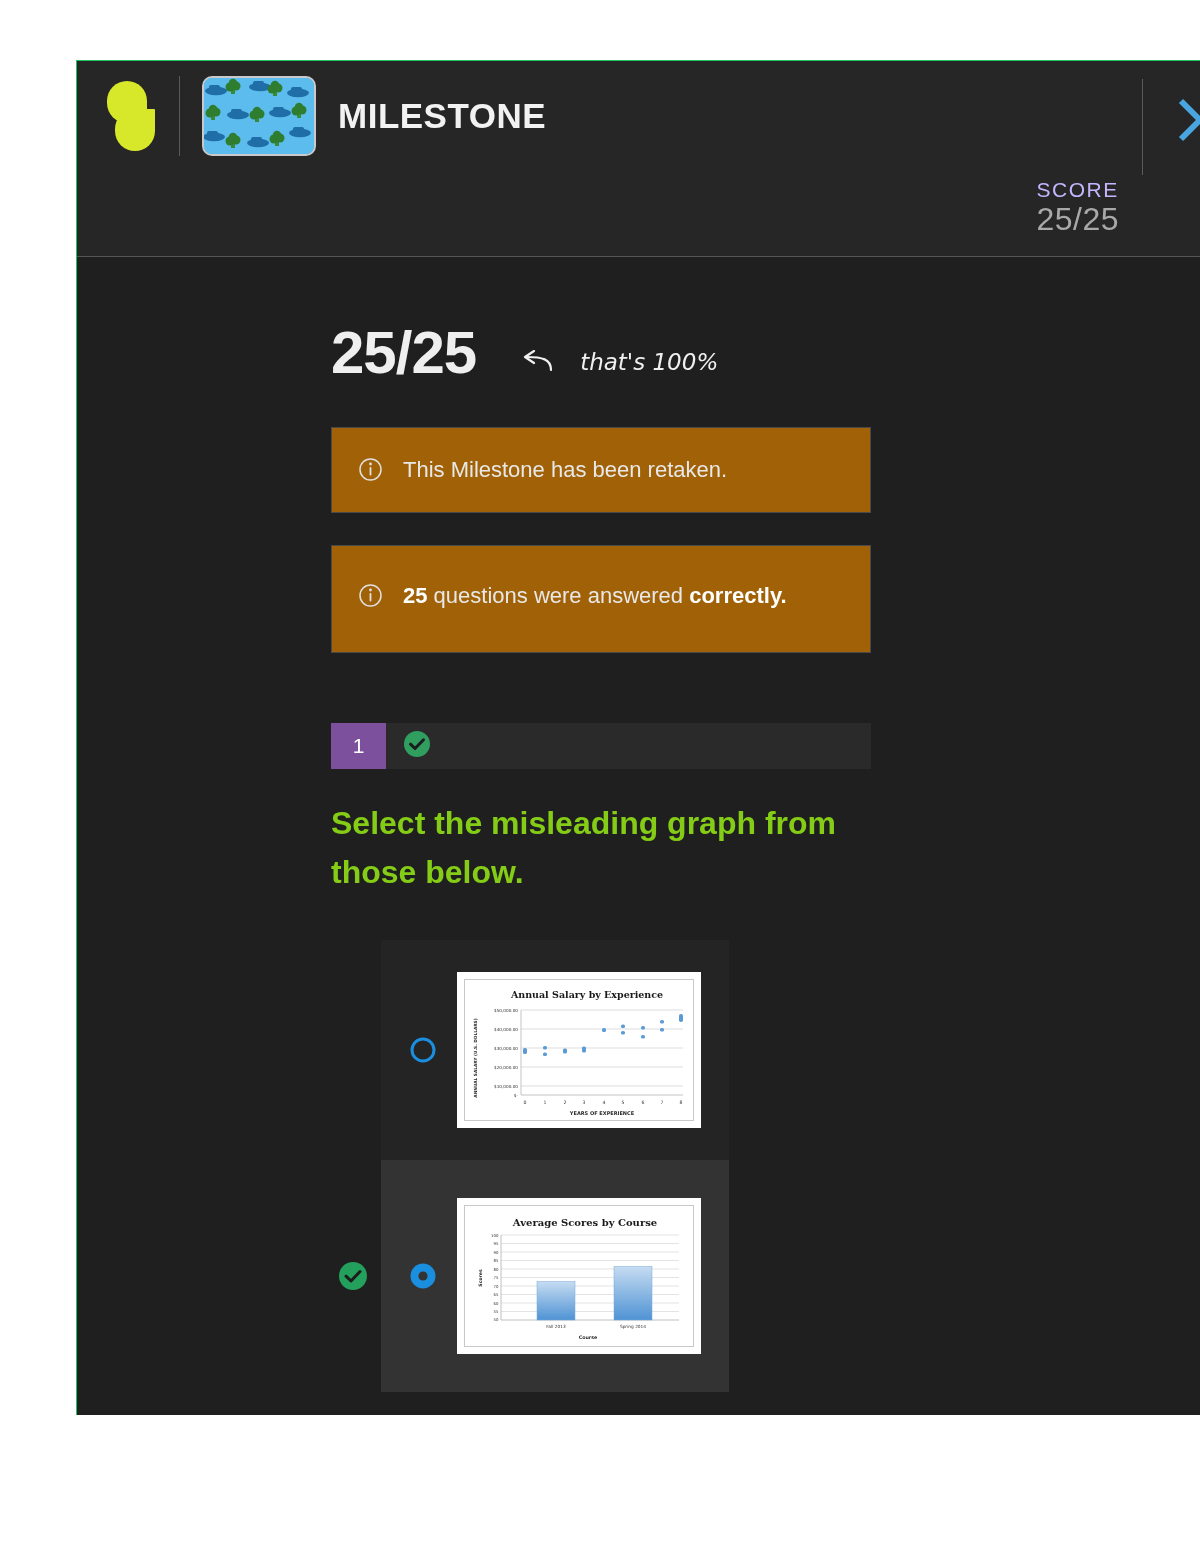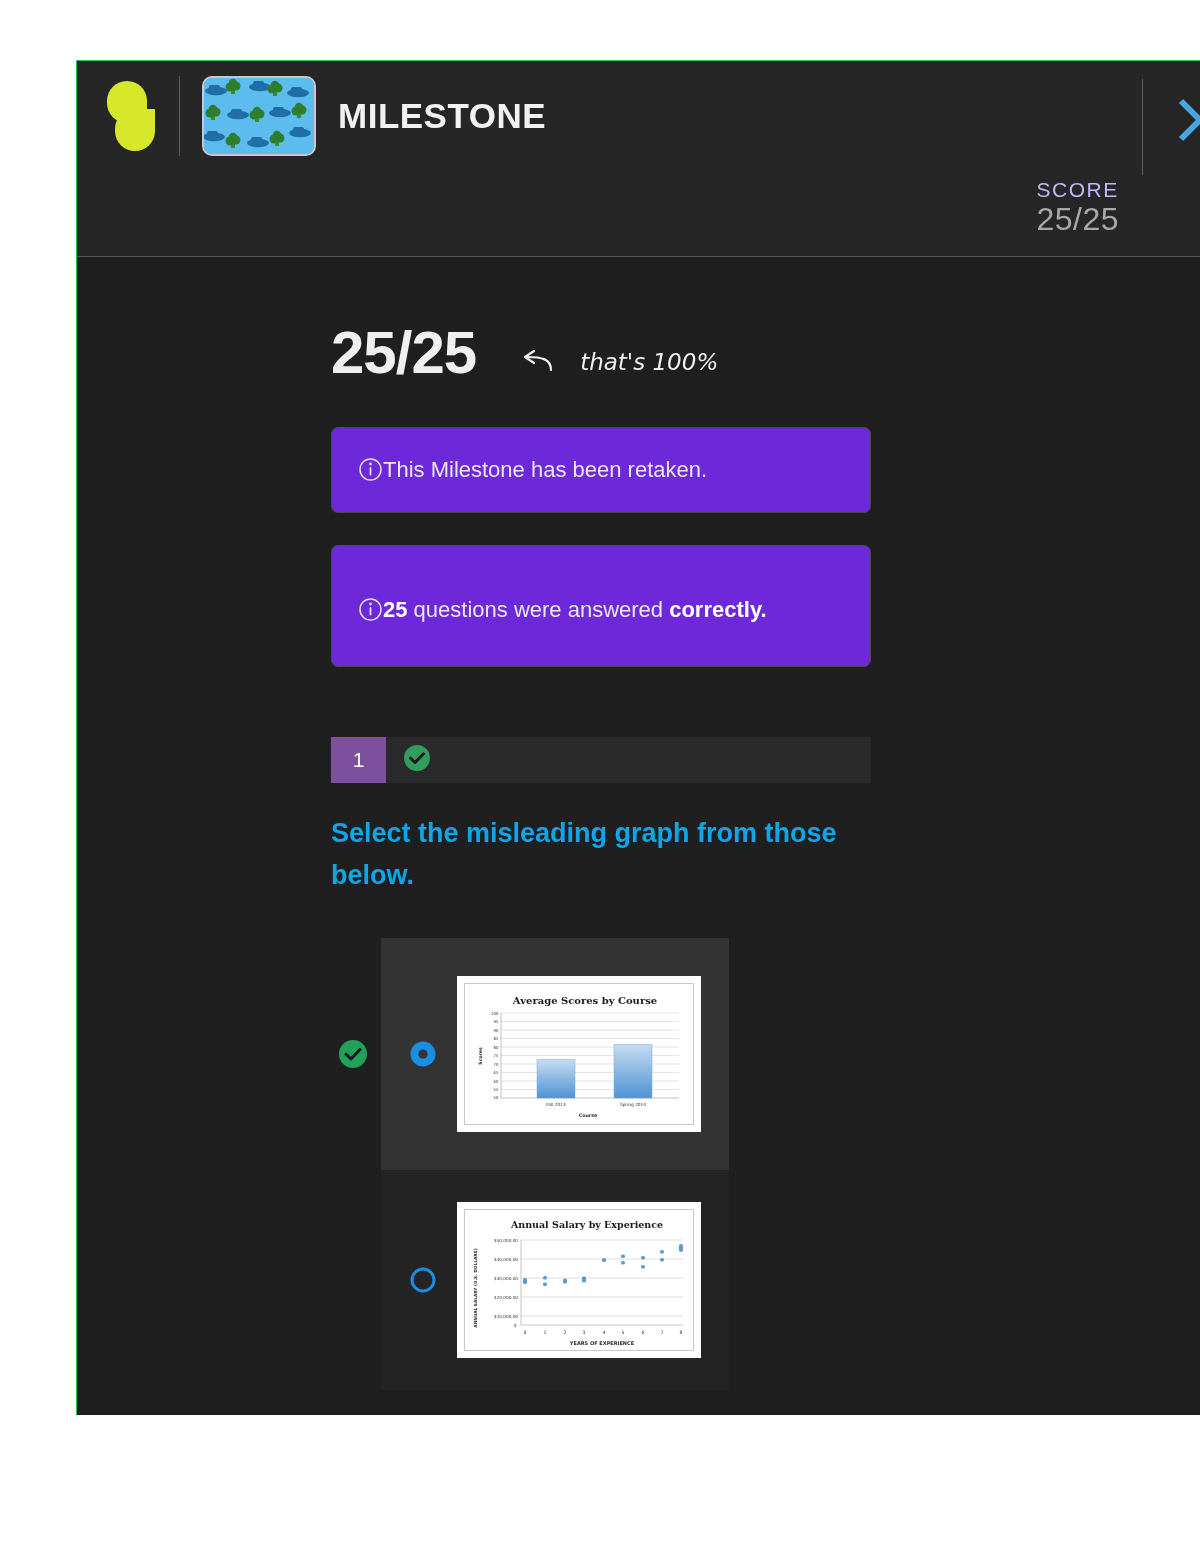--- a/index.html
+++ b/index.html
@@ -163,28 +163,29 @@
     font-size: 23px;
     font-style: italic;
     font-family: "DejaVu Sans", sans-serif;
   }
   .pct-note svg { display:block; }
 
   .info-box {
     width: 540px;
     margin-top: 44px;
     border: 1px solid #4a4a4a;
-    border-radius: 7px;
-    background: #6d28d9;
+    border-radius: 0;
+    background: #a16207;
     box-sizing: border-box;
     padding: 26px 28px 26px 26px;
     display: flex;
+    gap: 20px;
     align-items: flex-start;
   }
-  .info-box.second { margin-top: 32px; padding-top: 48px; padding-bottom: 40px; }
+  .info-box.second { margin-top: 32px; padding-top: 34px; padding-bottom: 40px; }
   .info-icon {
     flex: 0 0 auto;
     margin-top: 3px;
   }
   .info-icon svg { display:block; }
   .info-text {
     color: #e8e8e8;
     font-size: 22px;
     line-height: 1.45;
   }
@@ -212,22 +213,22 @@
   }
   .q-correct-badge {
     margin-left: 16px;
     flex: 0 0 auto;
     display: block;
   }
 
   .q-text {
     width: 520px;
     margin-top: 30px;
-    color: #0ea5e9;
-    font-size: 27px;
+    color: #84cc16;
+    font-size: 32px;
     font-weight: bold;
     line-height: 1.55;
   }
 
   .options {
     margin-top: 42px;
     margin-left: 50px;
     width: 348px;
   }
   .option {
@@ -438,20 +439,85 @@
           <svg width="30" height="30" viewBox="0 0 30 30">
             <circle cx="15" cy="15" r="13" fill="#2f9e5e"></circle>
             <path d="M8.5 15.2 L13 19.5 L21.5 10.8" fill="none" stroke="#1c1c1c" stroke-width="3" stroke-linecap="round" stroke-linejoin="round"></path>
           </svg>
         </span>
       </div>
 
       <div class="q-text">Select the misleading graph from those below.</div>
 
       <div class="options">
+
+        <div class="option opt-unselected">
+          <span class="radio">
+            <svg width="28" height="28" viewBox="0 0 28 28">
+              <circle cx="14" cy="14" r="11" fill="none" stroke="#1a8fe0" stroke-width="3"></circle>
+            </svg>
+          </span>
+          <div class="opt-figure">
+            <div class="chart-frame">
+              <svg width="228" height="140" viewBox="0 0 228 140">
+                <rect width="228" height="140" fill="#ffffff"></rect>
+                <text x="122" y="18" font-family="DejaVu Serif, serif" font-size="9.5" font-weight="bold" fill="#1a1a1a" text-anchor="middle">Annual Salary by Experience</text>
+
+                <text x="12" y="78" font-family="DejaVu Sans, sans-serif" font-size="4.3" font-weight="bold" fill="#2a2a2a" text-anchor="middle" transform="rotate(-90 12 78)">ANNUAL SALARY (U.S. DOLLARS)</text>
+
+                <g stroke="#cfcfcf" stroke-width="0.7">
+                  <line x1="56" y1="30" x2="218" y2="30"></line>
+                  <line x1="56" y1="49" x2="218" y2="49"></line>
+                  <line x1="56" y1="68" x2="218" y2="68"></line>
+                  <line x1="56" y1="87" x2="218" y2="87"></line>
+                  <line x1="56" y1="106" x2="218" y2="106"></line>
+                </g>
+                <line x1="56" y1="30" x2="56" y2="115" stroke="#b5b5b5" stroke-width="0.8"></line>
+                <line x1="56" y1="115" x2="218" y2="115" stroke="#b5b5b5" stroke-width="0.8"></line>
+                <g font-family="DejaVu Sans, sans-serif" font-size="4.2" fill="#333" text-anchor="end">
+                  <text x="53" y="31.5">$50,000.00</text>
+                  <text x="53" y="50.5">$40,000.00</text>
+                  <text x="53" y="69.5">$30,000.00</text>
+                  <text x="53" y="88.5">$20,000.00</text>
+                  <text x="53" y="107.5">$10,000.00</text>
+                  <text x="53" y="116.5">$-</text>
+                </g>
+
+                <g font-family="DejaVu Sans, sans-serif" font-size="4.6" fill="#333" text-anchor="middle">
+                  <text x="60" y="124">0</text>
+                  <text x="80" y="124">1</text>
+                  <text x="100" y="124">2</text>
+                  <text x="119" y="124">3</text>
+                  <text x="139" y="124">4</text>
+                  <text x="158" y="124">5</text>
+                  <text x="178" y="124">6</text>
+                  <text x="197" y="124">7</text>
+                  <text x="216" y="124">8</text>
+                </g>
+                <text x="137" y="135" font-family="DejaVu Sans, sans-serif" font-size="5" font-weight="bold" fill="#2a2a2a" text-anchor="middle">YEARS OF EXPERIENCE</text>
+
+                <g fill="#5b9bd5">
+                  <rect x="58" y="68" width="4" height="6" rx="1.6"></rect>
+                  <rect x="78" y="66" width="4" height="3.5" rx="1.6"></rect>
+                  <rect x="78" y="72.5" width="4" height="3.5" rx="1.6"></rect>
+                  <rect x="98" y="68.5" width="4" height="5" rx="1.6"></rect>
+                  <rect x="117" y="66.5" width="4" height="6" rx="1.6"></rect>
+                  <rect x="137" y="48" width="4" height="4" rx="1.6"></rect>
+                  <rect x="156" y="44.5" width="4" height="3.5" rx="1.6"></rect>
+                  <rect x="156" y="51" width="4" height="3.5" rx="1.6"></rect>
+                  <rect x="176" y="46" width="4" height="3.5" rx="1.6"></rect>
+                  <rect x="176" y="55" width="4" height="3.5" rx="1.6"></rect>
+                  <rect x="195" y="40" width="4" height="3.5" rx="1.6"></rect>
+                  <rect x="195" y="48" width="4" height="3.5" rx="1.6"></rect>
+                  <rect x="214" y="34" width="4" height="8" rx="1.8"></rect>
+                </g>
+              </svg>
+            </div>
+          </div>
+        </div>
 
         <div class="option opt-selected">
           <span class="opt-correct-marker">
             <svg width="32" height="32" viewBox="0 0 32 32">
               <circle cx="16" cy="16" r="14" fill="#22a05c"></circle>
               <path d="M9 16.2 L14 21 L23 11.5" fill="none" stroke="#1c1c1c" stroke-width="3" stroke-linecap="round" stroke-linejoin="round"></path>
             </svg>
           </span>
           <span class="radio">
             <svg width="28" height="28" viewBox="0 0 28 28">
@@ -504,83 +570,18 @@
                 <g font-family="DejaVu Sans, sans-serif" font-size="4.3" fill="#333" text-anchor="middle">
                   <text x="91" y="122">Fall 2013</text>
                   <text x="168" y="122">Spring 2014</text>
                 </g>
                 <text x="123" y="133" font-family="DejaVu Sans, sans-serif" font-size="4.8" font-weight="bold" fill="#2a2a2a" text-anchor="middle">Course</text>
               </svg>
             </div>
           </div>
         </div>
 
-        <div class="option opt-unselected">
-          <span class="radio">
-            <svg width="28" height="28" viewBox="0 0 28 28">
-              <circle cx="14" cy="14" r="11" fill="none" stroke="#1a8fe0" stroke-width="3"></circle>
-            </svg>
-          </span>
-          <div class="opt-figure">
-            <div class="chart-frame">
-              <svg width="228" height="140" viewBox="0 0 228 140">
-                <rect width="228" height="140" fill="#ffffff"></rect>
-                <text x="122" y="18" font-family="DejaVu Serif, serif" font-size="9.5" font-weight="bold" fill="#1a1a1a" text-anchor="middle">Annual Salary by Experience</text>
-
-                <text x="12" y="78" font-family="DejaVu Sans, sans-serif" font-size="4.3" font-weight="bold" fill="#2a2a2a" text-anchor="middle" transform="rotate(-90 12 78)">ANNUAL SALARY (U.S. DOLLARS)</text>
-
-                <g stroke="#cfcfcf" stroke-width="0.7">
-                  <line x1="56" y1="30" x2="218" y2="30"></line>
-                  <line x1="56" y1="49" x2="218" y2="49"></line>
-                  <line x1="56" y1="68" x2="218" y2="68"></line>
-                  <line x1="56" y1="87" x2="218" y2="87"></line>
-                  <line x1="56" y1="106" x2="218" y2="106"></line>
-                </g>
-                <line x1="56" y1="30" x2="56" y2="115" stroke="#b5b5b5" stroke-width="0.8"></line>
-                <line x1="56" y1="115" x2="218" y2="115" stroke="#b5b5b5" stroke-width="0.8"></line>
-                <g font-family="DejaVu Sans, sans-serif" font-size="4.2" fill="#333" text-anchor="end">
-                  <text x="53" y="31.5">$50,000.00</text>
-                  <text x="53" y="50.5">$40,000.00</text>
-                  <text x="53" y="69.5">$30,000.00</text>
-                  <text x="53" y="88.5">$20,000.00</text>
-                  <text x="53" y="107.5">$10,000.00</text>
-                  <text x="53" y="116.5">$-</text>
-                </g>
-
-                <g font-family="DejaVu Sans, sans-serif" font-size="4.6" fill="#333" text-anchor="middle">
-                  <text x="60" y="124">0</text>
-                  <text x="80" y="124">1</text>
-                  <text x="100" y="124">2</text>
-                  <text x="119" y="124">3</text>
-                  <text x="139" y="124">4</text>
-                  <text x="158" y="124">5</text>
-                  <text x="178" y="124">6</text>
-                  <text x="197" y="124">7</text>
-                  <text x="216" y="124">8</text>
-                </g>
-                <text x="137" y="135" font-family="DejaVu Sans, sans-serif" font-size="5" font-weight="bold" fill="#2a2a2a" text-anchor="middle">YEARS OF EXPERIENCE</text>
-
-                <g fill="#5b9bd5">
-                  <rect x="58" y="68" width="4" height="6" rx="1.6"></rect>
-                  <rect x="78" y="66" width="4" height="3.5" rx="1.6"></rect>
-                  <rect x="78" y="72.5" width="4" height="3.5" rx="1.6"></rect>
-                  <rect x="98" y="68.5" width="4" height="5" rx="1.6"></rect>
-                  <rect x="117" y="66.5" width="4" height="6" rx="1.6"></rect>
-                  <rect x="137" y="48" width="4" height="4" rx="1.6"></rect>
-                  <rect x="156" y="44.5" width="4" height="3.5" rx="1.6"></rect>
-                  <rect x="156" y="51" width="4" height="3.5" rx="1.6"></rect>
-                  <rect x="176" y="46" width="4" height="3.5" rx="1.6"></rect>
-                  <rect x="176" y="55" width="4" height="3.5" rx="1.6"></rect>
-                  <rect x="195" y="40" width="4" height="3.5" rx="1.6"></rect>
-                  <rect x="195" y="48" width="4" height="3.5" rx="1.6"></rect>
-                  <rect x="214" y="34" width="4" height="8" rx="1.8"></rect>
-                </g>
-              </svg>
-            </div>
-          </div>
-        </div>
-
       </div>
     </div>
   </div>
 </div>
 
 <div class="white-tail"></div>
 
 </body></html>

